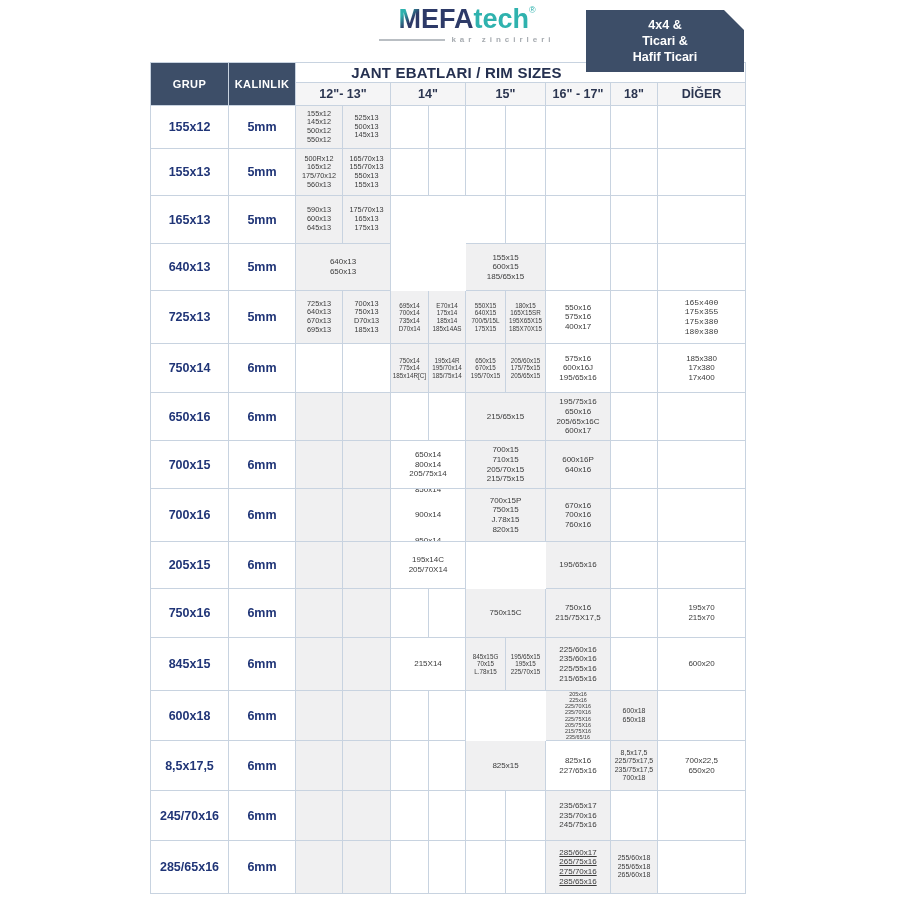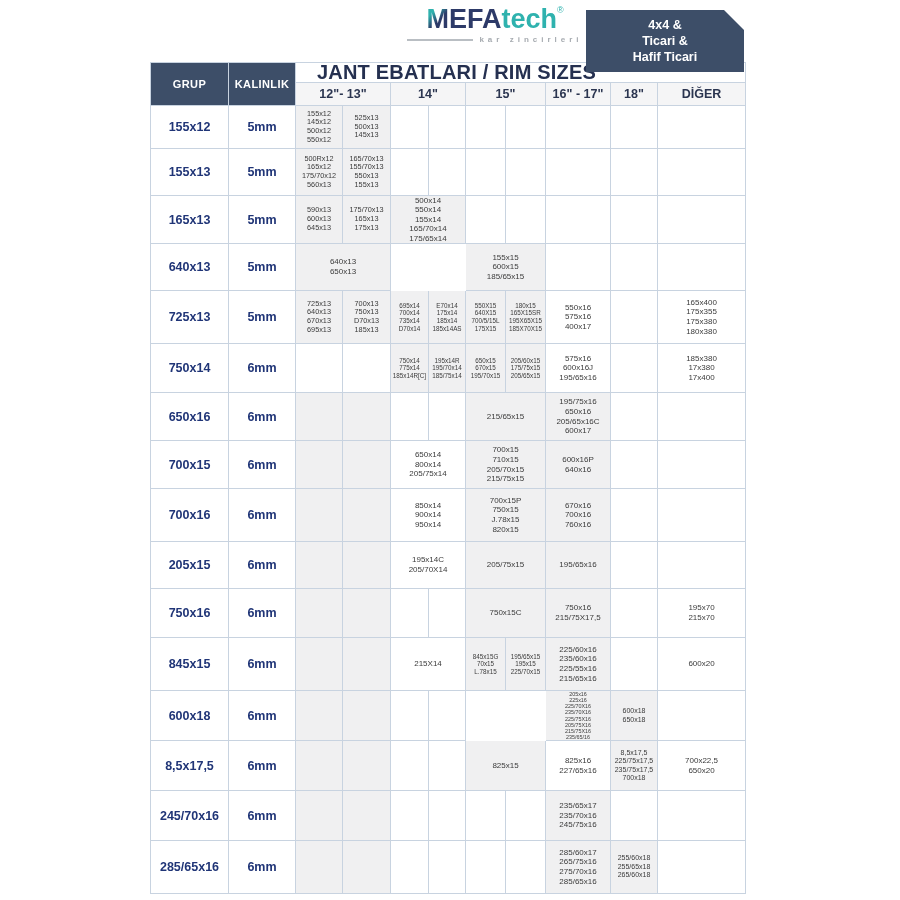--- a/index.html
+++ b/index.html
@@ -1,20 +1,20 @@
 <!DOCTYPE html>
 <html style="--slate: #3d4e68; --navy: #203577; --logo-navy: #2d3a68; --teal: #2fb2ae; --line: #c8d3e0;"><head>
 <meta charset="utf-8">
 <style>
   html,body{margin:0;padding:0;background:#fff;}
   body{font-family:"Liberation Sans",sans-serif;}
   #page{position:relative;width:900px;height:900px;background:#fff;overflow:hidden;}
 
   
-  #logo{position:absolute;left:360px;top:6px;width:270px;text-align:center;}
+  #logo{position:absolute;left:332px;top:6px;width:270px;text-align:center;}
   #logo .wordmark{font-size:27px;font-weight:800;letter-spacing:0px;line-height:1;}
   #logo .mefa{color:var(--logo-navy);}
   #logo .mefa .m{background:linear-gradient(135deg,var(--teal) 28%,var(--logo-navy) 55%);
     -webkit-background-clip:text;background-clip:text;color:transparent;}
   #logo .tech{color:var(--teal);font-weight:600;}
   #logo .tm{font-size:9px;color:var(--teal);vertical-align:top;font-weight:400;}
   #logo .tagline{display:flex;align-items:center;justify-content:center;margin-top:2px;}
   #logo .tagline .rule{width:66px;height:2px;background:#b9bec3;margin-right:6px;}
   #logo .tagline .tagtext{font-size:8px;letter-spacing:4px;color:#a6abb0;font-weight:600;}
 
@@ -25,21 +25,21 @@
     font-weight:700;font-size:12.5px;line-height:1.3;z-index:5;text-align:center;}
 
   
   #rim-table{position:absolute;left:150px;top:62px;width:595px;display:grid;
     grid-template-columns:78px 67px 47px 48px 38px 37px 40px 40px 65px 47px 88px;
     grid-template-rows:20px 23px 43px 47px 48px 47px 53px 49px 48px 48px 53px 47px 49px 53px 50px 50px 50px 53px;
     border-top:1px solid var(--line);border-left:1px solid var(--line);background:#fff;}
   #rim-table > div{box-sizing:border-box;border-right:1px solid var(--line);border-bottom:1px solid var(--line);
     display:flex;flex-direction:column;align-items:center;justify-content:center;overflow:hidden;}
   .dark-head{background:var(--slate);color:#fff;font-size:11px;font-weight:700;letter-spacing:.4px;}
-  .title-cell{background:#fff;color:#253050;font-size:20px;font-weight:800;letter-spacing:.2px;
+  .title-cell{background:#fff;color:#253050;font-size:15px;font-weight:800;letter-spacing:.2px;
     padding-right:128px;}
   .szhead{background:#f5f5f6;color:#2b3550;font-size:12.5px;font-weight:600;}
   .grup-cell{color:var(--navy);font-size:12.5px;font-weight:700;background:#fff;}
   .mm-cell{color:var(--navy);font-size:12.5px;font-weight:700;background:#fff;}
   .cell{background:#fff;color:#3b3b3b;font-size:8px;line-height:1.2;text-align:center;}
   .cell.gray{background:#f0f0f1;}
   .cell .line{white-space:nowrap;}
   .f1213{font-size:7.3px;}
   .f1415{font-size:6.3px;}
   .f18{font-size:7px;}
@@ -120,27 +120,20 @@
       <div class="cell gray f1213" style="grid-area: 5 / 3 / auto / 4; text-align: center;">
         <div class="line">590x13</div>
         <div class="line">600x13</div>
         <div class="line">645x13</div>
       </div>
       <div class="cell gray f1213" style="grid-area: 5 / 4 / auto / 5;">
         <div class="line">175/70x13</div>
         <div class="line">165x13</div>
         <div class="line">175x13</div>
       </div>
-      <div class="cell gray" style="grid-area: 5 / 5 / auto / 7;">
-        <div class="line">500x14</div>
-        <div class="line">550x14</div>
-        <div class="line">155x14</div>
-        <div class="line">165/70x14</div>
-        <div class="line">175/65x14</div>
-      </div>
       <div class="cell" style="grid-area: 5 / 7 / auto / 8;"></div>
       <div class="cell" style="grid-area: 5 / 8 / auto / 9;"></div>
       <div class="cell" style="grid-area: 5 / 9 / auto / 10;"></div>
       <div class="cell" style="grid-area: 5 / 10 / auto / 11;"></div>
       <div class="cell" style="grid-area: 5 / 11 / auto / 12;"></div>
       <div class="grup-cell" style="grid-area: 6 / 1;">640x13</div>
       <div class="mm-cell" style="grid-area: 6 / 2;">5mm</div>
       <div class="cell gray" style="grid-area: 6 / 3 / auto / 5;">
         <div class="line">640x13</div>
         <div class="line">650x13</div>
@@ -190,21 +183,21 @@
         <div class="line">165X15SR</div>
         <div class="line">195X65X15</div>
         <div class="line">185X70X15</div>
       </div>
       <div class="cell" style="grid-area: 7 / 9 / auto / 10;">
         <div class="line">550x16</div>
         <div class="line">575x16</div>
         <div class="line">400x17</div>
       </div>
       <div class="cell" style="grid-area: 7 / 10 / auto / 11;"></div>
-      <div class="cell" style="grid-area: 7 / 11 / auto / 12;">
+      <div class="cell" style="grid-area: 7 / 11 / auto / 12; font-family: Liberation Mono, monospace;">
         <div class="line">165x400</div>
         <div class="line">175x355</div>
         <div class="line">175x380</div>
         <div class="line">180x380</div>
       </div>
       <div class="grup-cell" style="grid-area: 8 / 1;">750x14</div>
       <div class="mm-cell" style="grid-area: 8 / 2;">6mm</div>
       <div class="cell" style="grid-area: 8 / 3 / auto / 4;"></div>
       <div class="cell" style="grid-area: 8 / 4 / auto / 5;"></div>
       <div class="cell gray f1415" style="grid-area: 8 / 5 / auto / 6;">
@@ -273,21 +266,21 @@
       <div class="cell gray" style="grid-area: 10 / 9 / auto / 10;">
         <div class="line">600x16P</div>
         <div class="line">640x16</div>
       </div>
       <div class="cell" style="grid-area: 10 / 10 / auto / 11;"></div>
       <div class="cell" style="grid-area: 10 / 11 / auto / 12;"></div>
       <div class="grup-cell" style="grid-area: 11 / 1;">700x16</div>
       <div class="mm-cell" style="grid-area: 11 / 2;">6mm</div>
       <div class="cell gray" style="grid-area: 11 / 3 / auto / 4;"></div>
       <div class="cell gray" style="grid-area: 11 / 4 / auto / 5;"></div>
-      <div class="cell" style="grid-area: 11 / 5 / auto / 7;">
+      <div class="cell" style="grid-area: 11 / 5 / auto / 7; gap: 16px;">
         <div class="line">850x14</div>
         <div class="line">900x14</div>
         <div class="line">950x14</div>
       </div>
       <div class="cell gray" style="grid-area: 11 / 7 / auto / 9;">
         <div class="line">700x15P</div>
         <div class="line">750x15</div>
         <div class="line">J.78x15</div>
         <div class="line">820x15</div>
       </div>
@@ -298,23 +291,20 @@
       </div>
       <div class="cell" style="grid-area: 11 / 10 / auto / 11;"></div>
       <div class="cell" style="grid-area: 11 / 11 / auto / 12;"></div>
       <div class="grup-cell" style="grid-area: 12 / 1;">205x15</div>
       <div class="mm-cell" style="grid-area: 12 / 2;">6mm</div>
       <div class="cell gray" style="grid-area: 12 / 3 / auto / 4;"></div>
       <div class="cell gray" style="grid-area: 12 / 4 / auto / 5;"></div>
       <div class="cell" style="grid-area: 12 / 5 / auto / 7;">
         <div class="line">195x14C</div>
         <div class="line">205/70X14</div>
-      </div>
-      <div class="cell gray" style="grid-area: 12 / 7 / auto / 9;">
-        <div class="line">205/75x15</div>
       </div>
       <div class="cell gray" style="grid-area: 12 / 9 / auto / 10;">
         <div class="line">195/65x16</div>
       </div>
       <div class="cell" style="grid-area: 12 / 10 / auto / 11;"></div>
       <div class="cell" style="grid-area: 12 / 11 / auto / 12;"></div>
       <div class="grup-cell" style="grid-area: 13 / 1;">750x16</div>
       <div class="mm-cell" style="grid-area: 13 / 2;">6mm</div>
       <div class="cell gray" style="grid-area: 13 / 3 / auto / 4;"></div>
       <div class="cell gray" style="grid-area: 13 / 4 / auto / 5;"></div>
@@ -419,21 +409,21 @@
       <div class="cell" style="grid-area: 17 / 10 / auto / 11;"></div>
       <div class="cell" style="grid-area: 17 / 11 / auto / 12;"></div>
       <div class="grup-cell" style="grid-area: 18 / 1;">285/65x16</div>
       <div class="mm-cell" style="grid-area: 18 / 2;">6mm</div>
       <div class="cell gray" style="grid-area: 18 / 3 / auto / 4;"></div>
       <div class="cell gray" style="grid-area: 18 / 4 / auto / 5;"></div>
       <div class="cell" style="grid-area: 18 / 5 / auto / 6;"></div>
       <div class="cell" style="grid-area: 18 / 6 / auto / 7;"></div>
       <div class="cell" style="grid-area: 18 / 7 / auto / 8;"></div>
       <div class="cell" style="grid-area: 18 / 8 / auto / 9;"></div>
-      <div class="cell gray" style="grid-area: 18 / 9 / auto / 10;">
+      <div class="cell gray" style="grid-area: 18 / 9 / auto / 10; text-decoration: underline;">
         <div class="line">285/60x17</div>
         <div class="line">265/75x16</div>
         <div class="line">275/70x16</div>
         <div class="line">285/65x16</div>
       </div>
       <div class="cell gray f18" style="grid-area: 18 / 10 / auto / 11;">
         <div class="line">255/60x18</div>
         <div class="line">255/65x18</div>
         <div class="line">265/60x18</div>
       </div>

